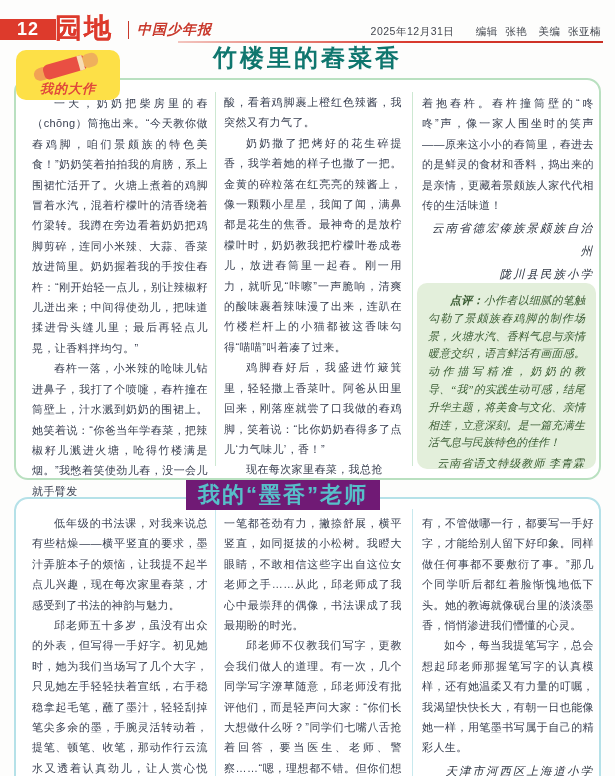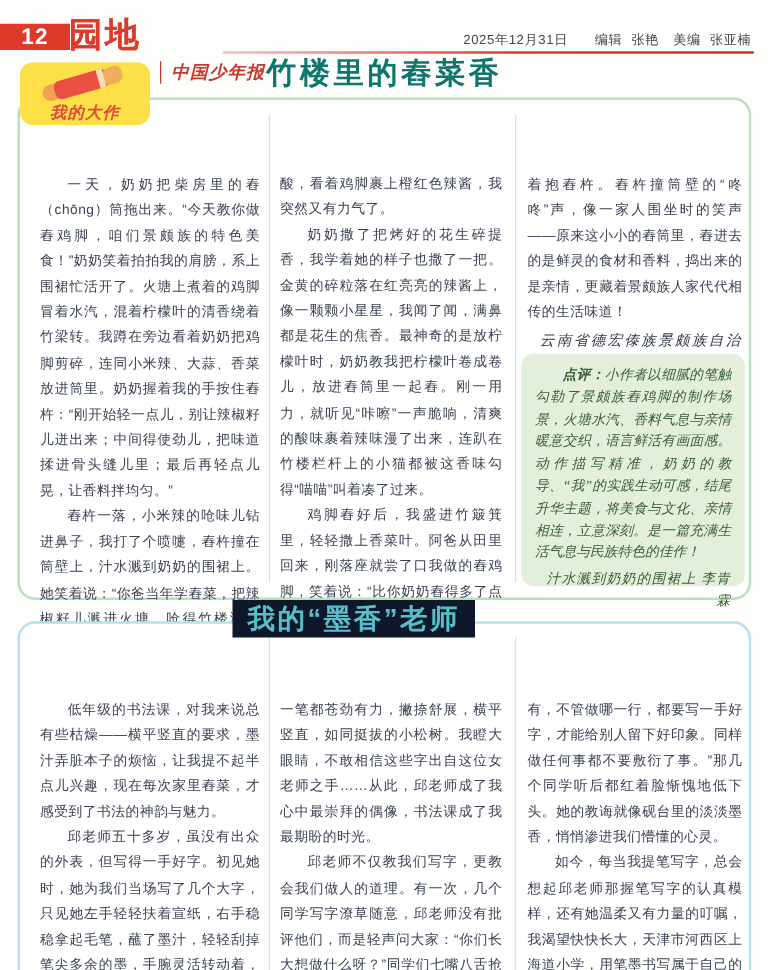--- a/index.html
+++ b/index.html
@@ -16,21 +16,21 @@
     background:#dd3a2c;color:#fff;font-weight:bold;font-size:18px;
     text-align:center;line-height:21px;letter-spacing:1px;
   }
   .section{
     position:absolute;left:55px;top:10px;font-size:27px;font-weight:bold;
     color:#dd3a2c;letter-spacing:2px;text-shadow:0 0 0 #dd3a2c;
   }
   .paper{
     position:absolute;left:128px;top:21px;font-size:14px;color:#c8382b;
     font-family:"Liberation Serif","DejaVu Serif",serif;font-style:italic;font-weight:bold;
-    border-left:1.5px solid #c8382b;padding-left:8px;letter-spacing:1px;margin-top:28px;
+    border-left:1.5px solid #c8382b;padding-left:8px;letter-spacing:1px;
   }
   .meta{
     position:absolute;right:14px;top:25px;font-size:10.5px;color:#43474f;
     letter-spacing:0.5px;
   }
   .meta span{margin-left:8px;}
   .rule{
     position:absolute;left:178px;right:12px;top:41px;height:2px;
     background:linear-gradient(to right,#f3c5bf,#d93a2e 55%,#c92f24);
   }
@@ -42,37 +42,37 @@
   }
   .box2{
     position:absolute;left:14px;top:497px;width:583px;height:300px;
     border:2px solid #b5e1e8;border-radius:14px;background:#fff;
   }
   .a-title1{
     position:absolute;left:0;top:42px;width:100%;text-align:center;
     font-size:24px;font-weight:bold;color:#0f766e;letter-spacing:3px;
   }
   .a-title2{
-    position:absolute;left:186px;top:480px;background:#0f172a;padding:0 12px;
+    position:absolute;left:186px;top:480px;background:#701a75;padding:0 12px;
     font-size:22px;font-weight:bold;color:#57bfc9;letter-spacing:2px;z-index:3;
   }
 
   
   .badge{
     position:absolute;left:16px;top:50px;width:104px;height:50px;z-index:4;
     background:#fde047;border-radius:10px;text-align:center;
   }
   .badge .label{
     display:block;margin-top:-8px;color:#e0483b;font-weight:bold;font-size:13px;
     letter-spacing:1px;font-style:italic;
   }
 
   
   .col{position:absolute;font-size:11px;line-height:20.4px;color:#3a4152;
-    text-align:justify;letter-spacing:0.4px;margin-top:45px;}
+    text-align:justify;letter-spacing:0.4px;}
   .col p{margin:0;}
   .col p.indent{text-indent:2em;}
   .vline-g{position:absolute;width:1px;background:#cde8d2;}
   .vline-b{position:absolute;width:1px;background:#c8e9ee;}
 
   .sigs{margin-top:2px;text-align:right;
     font-family:Liberation Sans, sans-serif;font-style:italic;
     color:#2e3642;font-size:11.5px;line-height:23px;letter-spacing:2px;}
 
   
@@ -138,42 +138,42 @@
       <div class="sigs">
         <div>云南省德宏傣族景颇族自治州</div>
         <div>陇川县民族小学</div>
         <div>六年级127中队 熊丽涵</div>
         <div>指导老师 尹左菊</div>
       </div>
     </div>
 
     <div class="comment">
       <p class="cp"><span class="clabel">点评：</span><span>小作者以细腻的笔触勾勒了景颇族舂鸡脚的制作场景，火塘水汽、香料气息与亲情暖意交织，语言鲜活有画面感。动作描写精准，奶奶的教导、“我”的实践生动可感，结尾升华主题，将美食与文化、亲情相连，立意深刻。是一篇充满生活气息与民族特色的佳作！</span></p>
-      <div class="csig">汁水溅到奶奶的围裙上 李青霖</div>
+      <div class="csig">云南省语文特级教师 李青霖</div>
     </div>
   </div>
 
   <div class="a-title2">我的“墨香”老师</div>
   <div class="box2">
     <div class="vline-b" style="left:199px;top:10px;bottom:0;"></div>
     <div class="vline-b" style="left:396px;top:10px;bottom:0;"></div>
 
     <div class="col" style="left:16px;top:14px;width:176px;">
       <p class="indent">低年级的书法课，对我来说总有些枯燥——横平竖直的要求，墨汁弄脏本子的烦恼，让我提不起半点儿兴趣，现在每次家里舂菜，才感受到了书法的神韵与魅力。</p>
       <p class="indent">邱老师五十多岁，虽没有出众的外表，但写得一手好字。初见她时，她为我们当场写了几个大字，只见她左手轻轻扶着宣纸，右手稳稳拿起毛笔，蘸了墨汁，轻轻刮掉笔尖多余的墨，手腕灵活转动着，提笔、顿笔、收笔，那动作行云流水又透着认真劲儿，让人赏心悦目。再看她的字，每</p>
     </div>
 
     <div class="col" style="left:208px;top:14px;width:178px;">
       <p>一笔都苍劲有力，撇捺舒展，横平竖直，如同挺拔的小松树。我瞪大眼睛，不敢相信这些字出自这位女老师之手……从此，邱老师成了我心中最崇拜的偶像，书法课成了我最期盼的时光。</p>
       <p class="indent">邱老师不仅教我们写字，更教会我们做人的道理。有一次，几个同学写字潦草随意，邱老师没有批评他们，而是轻声问大家：“你们长大想做什么呀？”同学们七嘴八舌抢着回答，要当医生、老师、警察……“嗯，理想都不错。但你们想过没</p>
     </div>
 
     <div class="col" style="left:406px;top:14px;width:172px;">
       <p>有，不管做哪一行，都要写一手好字，才能给别人留下好印象。同样做任何事都不要敷衍了事。”那几个同学听后都红着脸惭愧地低下头。她的教诲就像砚台里的淡淡墨香，悄悄渗进我们懵懂的心灵。</p>
-      <p class="indent">如今，每当我提笔写字，总会想起邱老师那握笔写字的认真模样，还有她温柔又有力量的叮嘱，我渴望快快长大，天津市河西区上海道小学，用笔墨书写属于自己的精彩人生。</p>
+      <p class="indent">如今，每当我提笔写字，总会想起邱老师那握笔写字的认真模样，还有她温柔又有力量的叮嘱，我渴望快快长大，有朝一日也能像她一样，用笔墨书写属于自己的精彩人生。</p>
       <div class="sigs">
         <div>天津市河西区上海道小学</div>
 
       </div>
     </div>
   </div>
 
 </div>
 
 </body></html>

